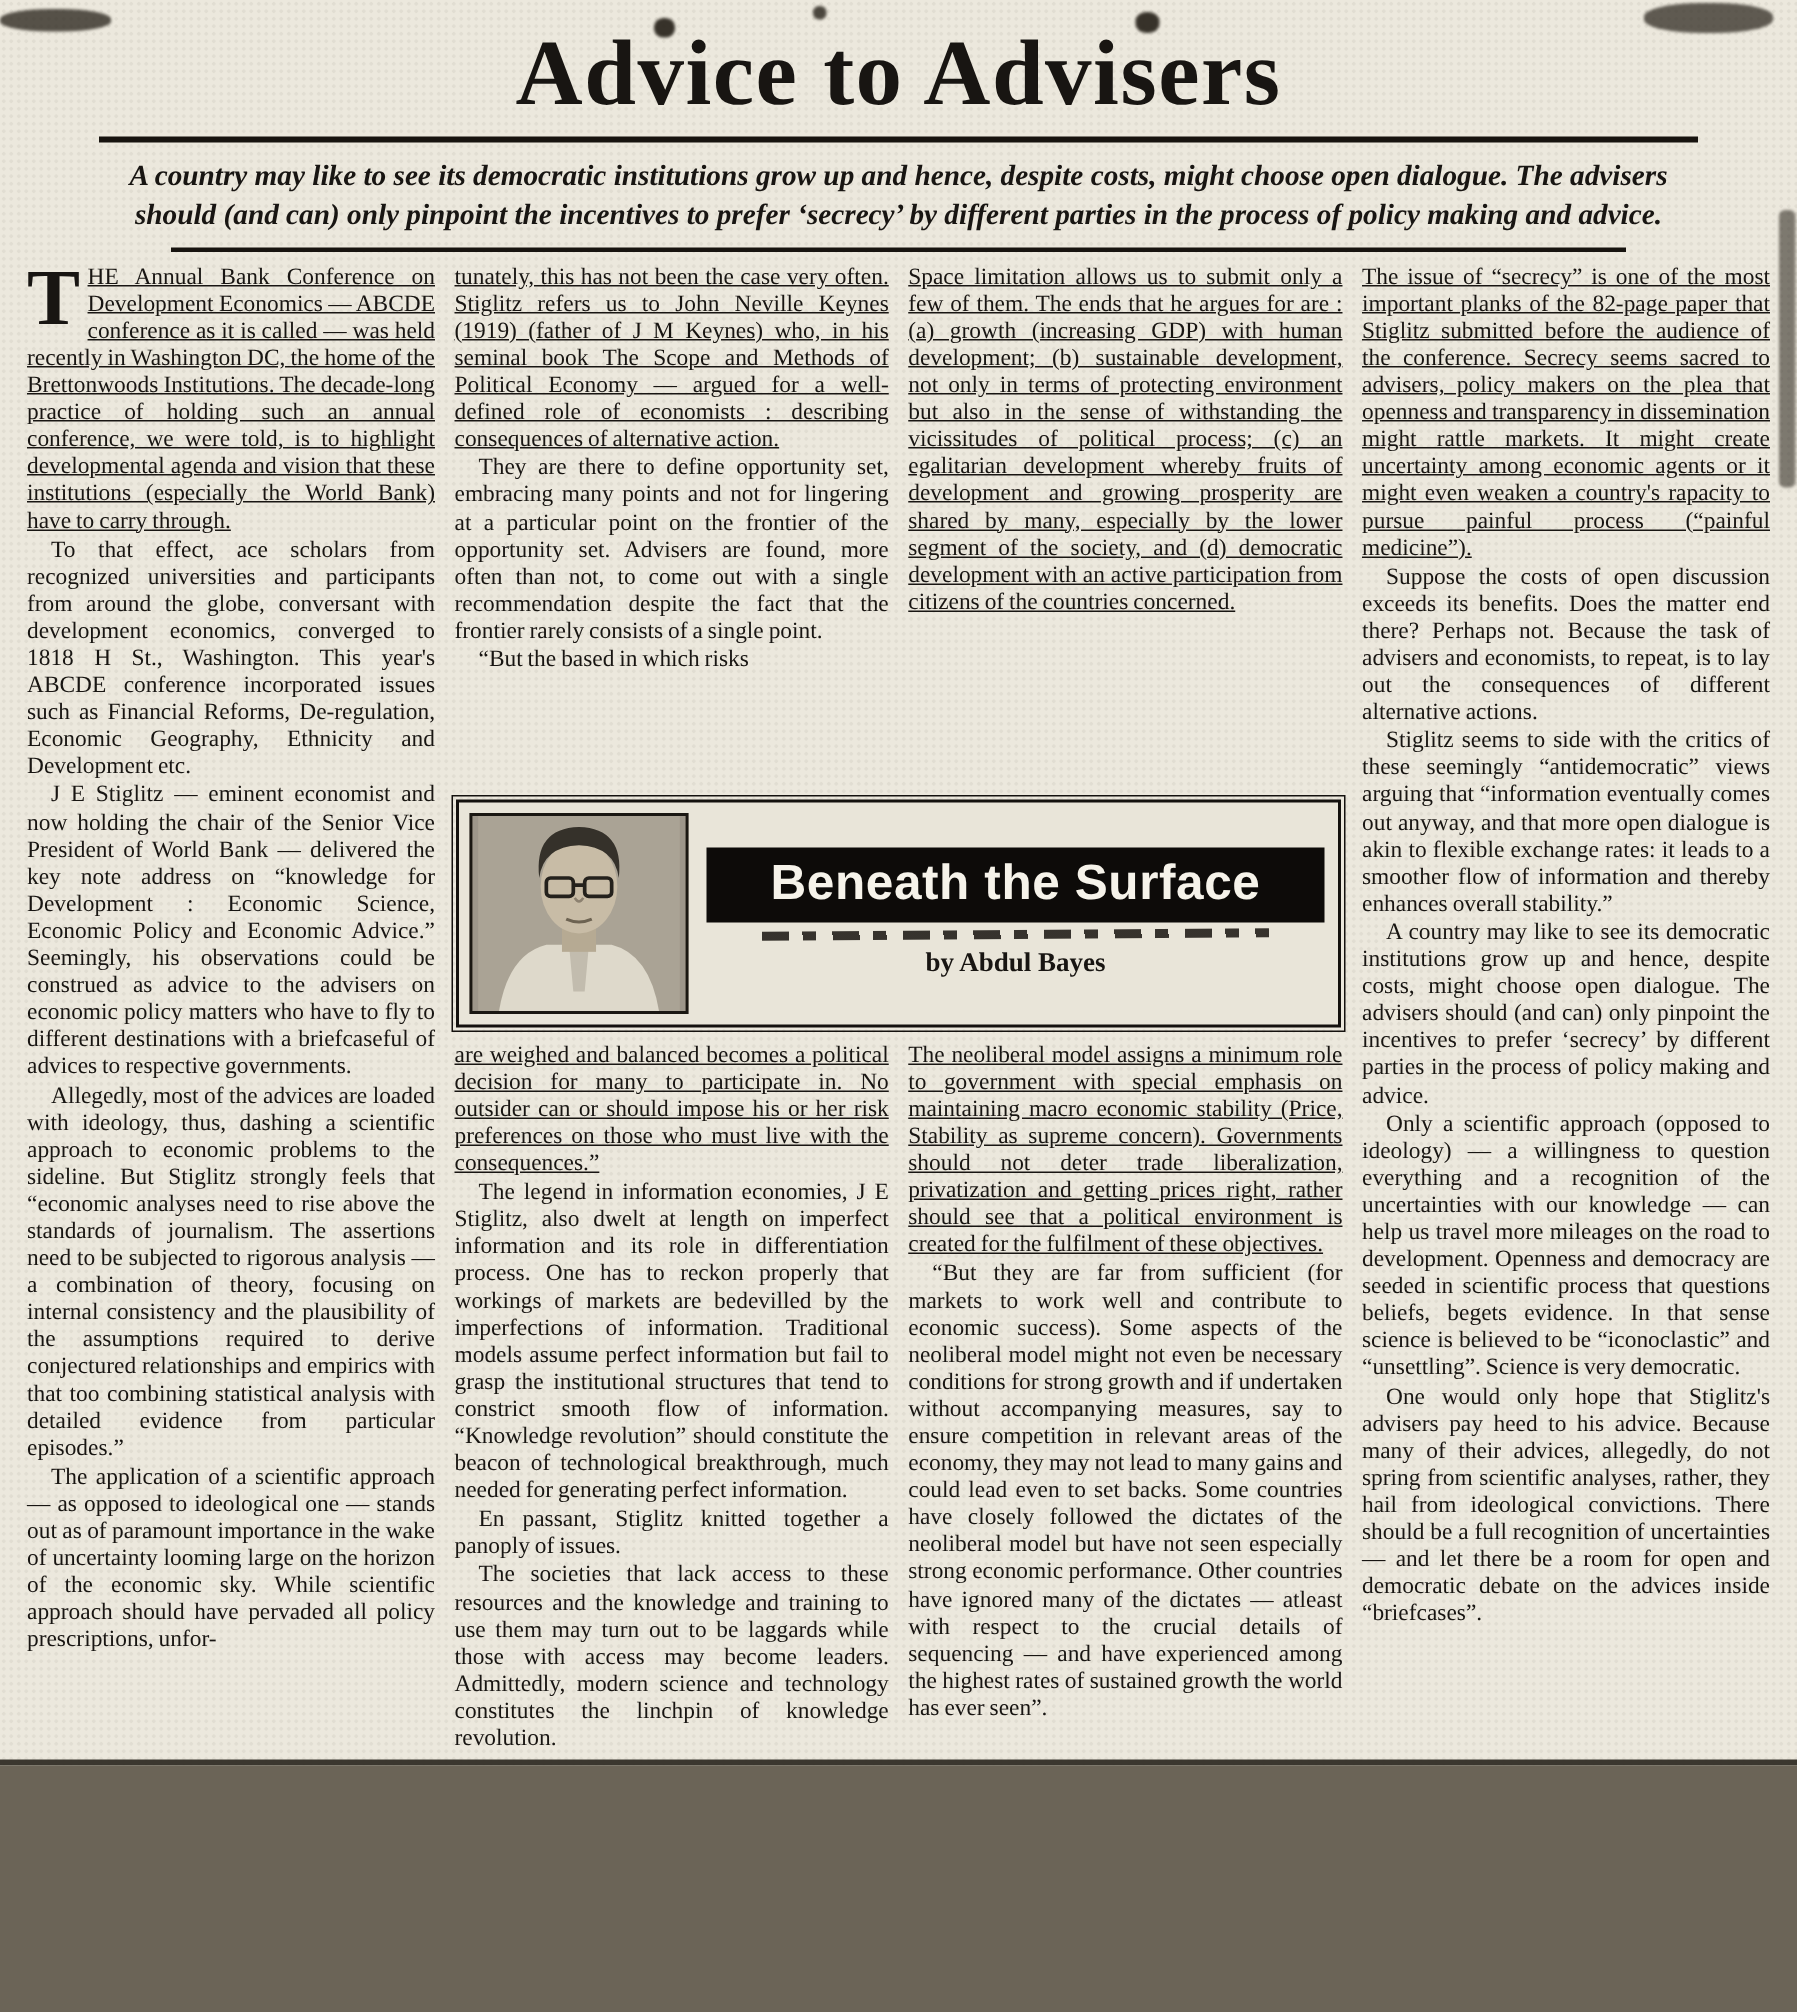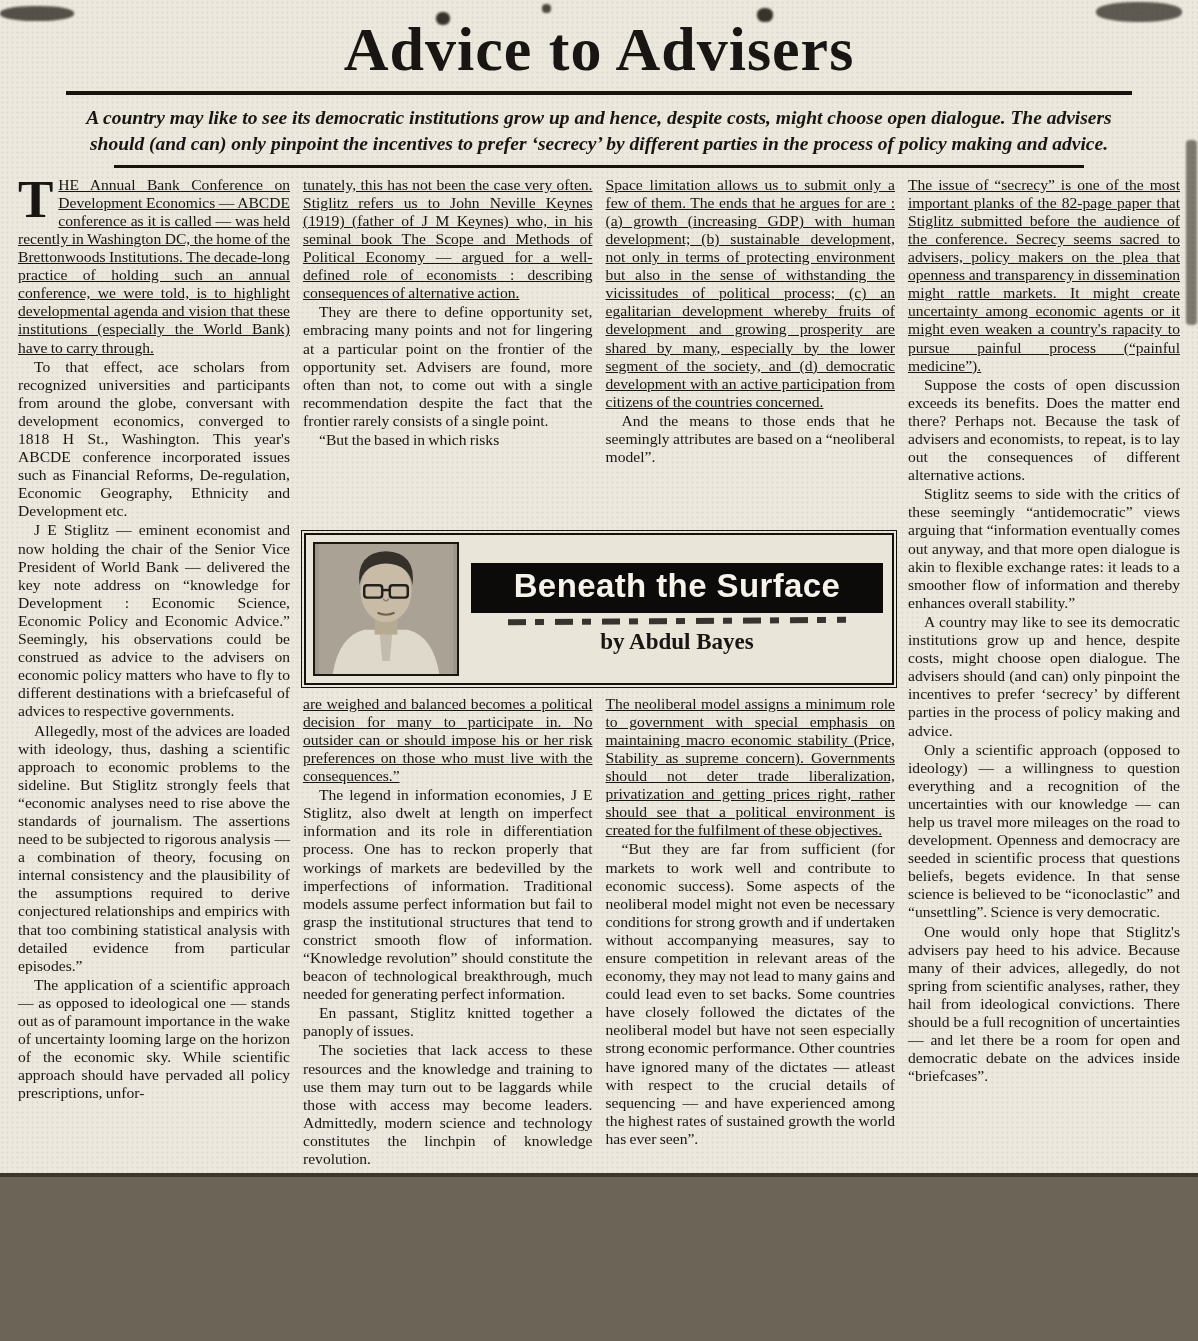--- a/index.html
+++ b/index.html
@@ -97,21 +97,21 @@
     text-align: center; white-space: nowrap;
     padding: 4px 10px 8px;
   }
   .scribble {
     width: 82%; height: 6px; transform: rotate(-.4deg);
     background: repeating-linear-gradient(90deg,
       #17130f 0 18px, transparent 18px 27px,
       #17130f 27px 36px, transparent 36px 47px);
     opacity: .85;
   }
-  .byline { font-weight: bold; font-size: 23px; }
+  .byline { font-weight: bold; font-size: 18px; }
 </style>
 </head>
 <body>
 
 <div class="page">
 
   <span class="sm sm-tl"></span>
   <span class="sm sm-d1"></span>
   <span class="sm sm-d2"></span>
   <span class="sm sm-d3"></span>
@@ -139,21 +139,20 @@
 
     <div class="middle">
       <div class="middle-top">
         <div class="col">
             <p>tunately, this has not been the case very often. Stiglitz refers us to John Neville Keynes (1919) (father of J M Keynes) who, in his seminal book The Scope and Methods of Political Economy — argued for a well-defined role of economists : describing consequences of alternative action.</p>
             <p>They are there to define opportunity set, embracing many points and not for lingering at a particular point on the frontier of the opportunity set. Advisers are found, more often than not, to come out with a single recommendation despite the fact that the frontier rarely consists of a single point.</p>
             <p>“But the based in which risks</p>
           </div>
         <div class="col">
             <p>Space limitation allows us to submit only a few of them. The ends that he argues for are : (a) growth (increasing GDP) with human development; (b) sustainable development, not only in terms of protecting environment but also in the sense of withstanding the vicissitudes of political process; (c) an egalitarian development whereby fruits of development and growing prosperity are shared by many, especially by the lower segment of the society, and (d) democratic development with an active participation from citizens of the countries concerned.</p>
-            <p>And the means to those ends that he seemingly attributes are based on a “neoliberal model”.</p>
           </div>
       </div>
 
       <div class="inset">
         <div class="photo" role="img" aria-label="halftone portrait of the columnist wearing glasses">
           <svg viewBox="0 0 150 146" preserveAspectRatio="xMidYMid slice">
             <rect width="150" height="146" fill="#9d968a"></rect>
             <rect x="4" y="4" width="142" height="138" fill="#aaa395"></rect>
             <path d="M18 146 Q24 102 52 95 L98 95 Q126 102 132 146 Z" fill="#ded9cb"></path>
             <path d="M68 95 L82 95 L79 128 L71 128 Z" fill="#c2bcae"></path>

